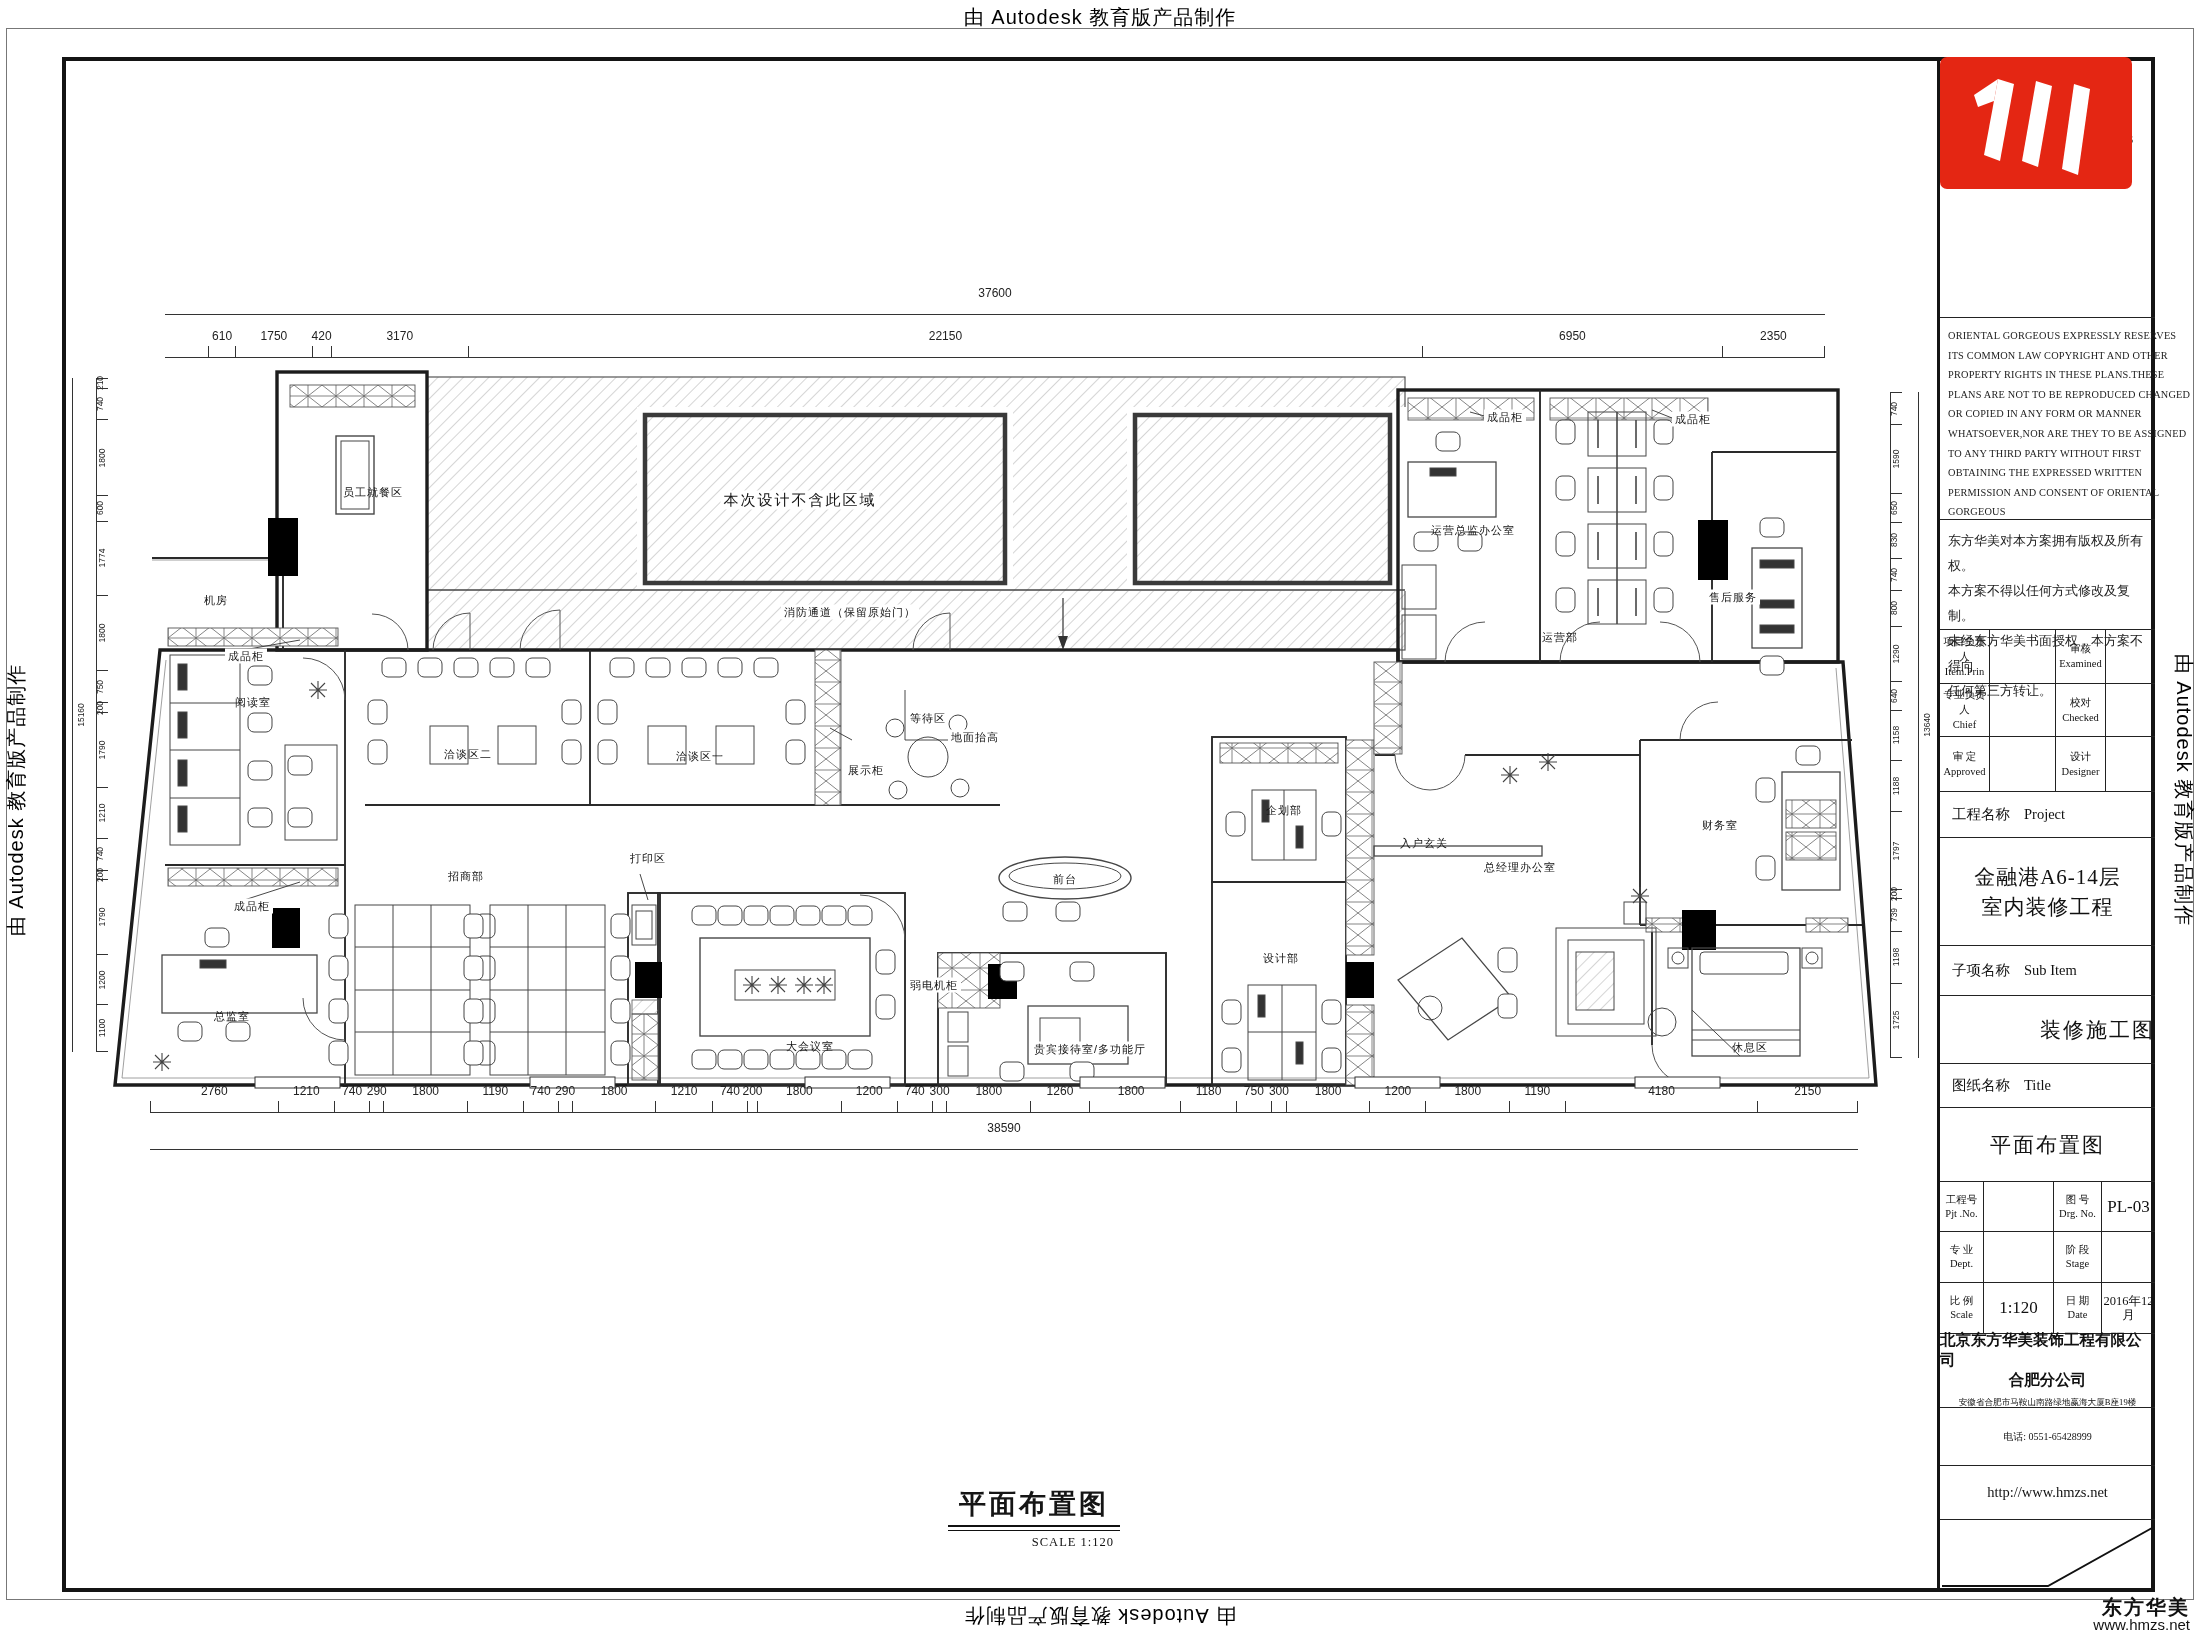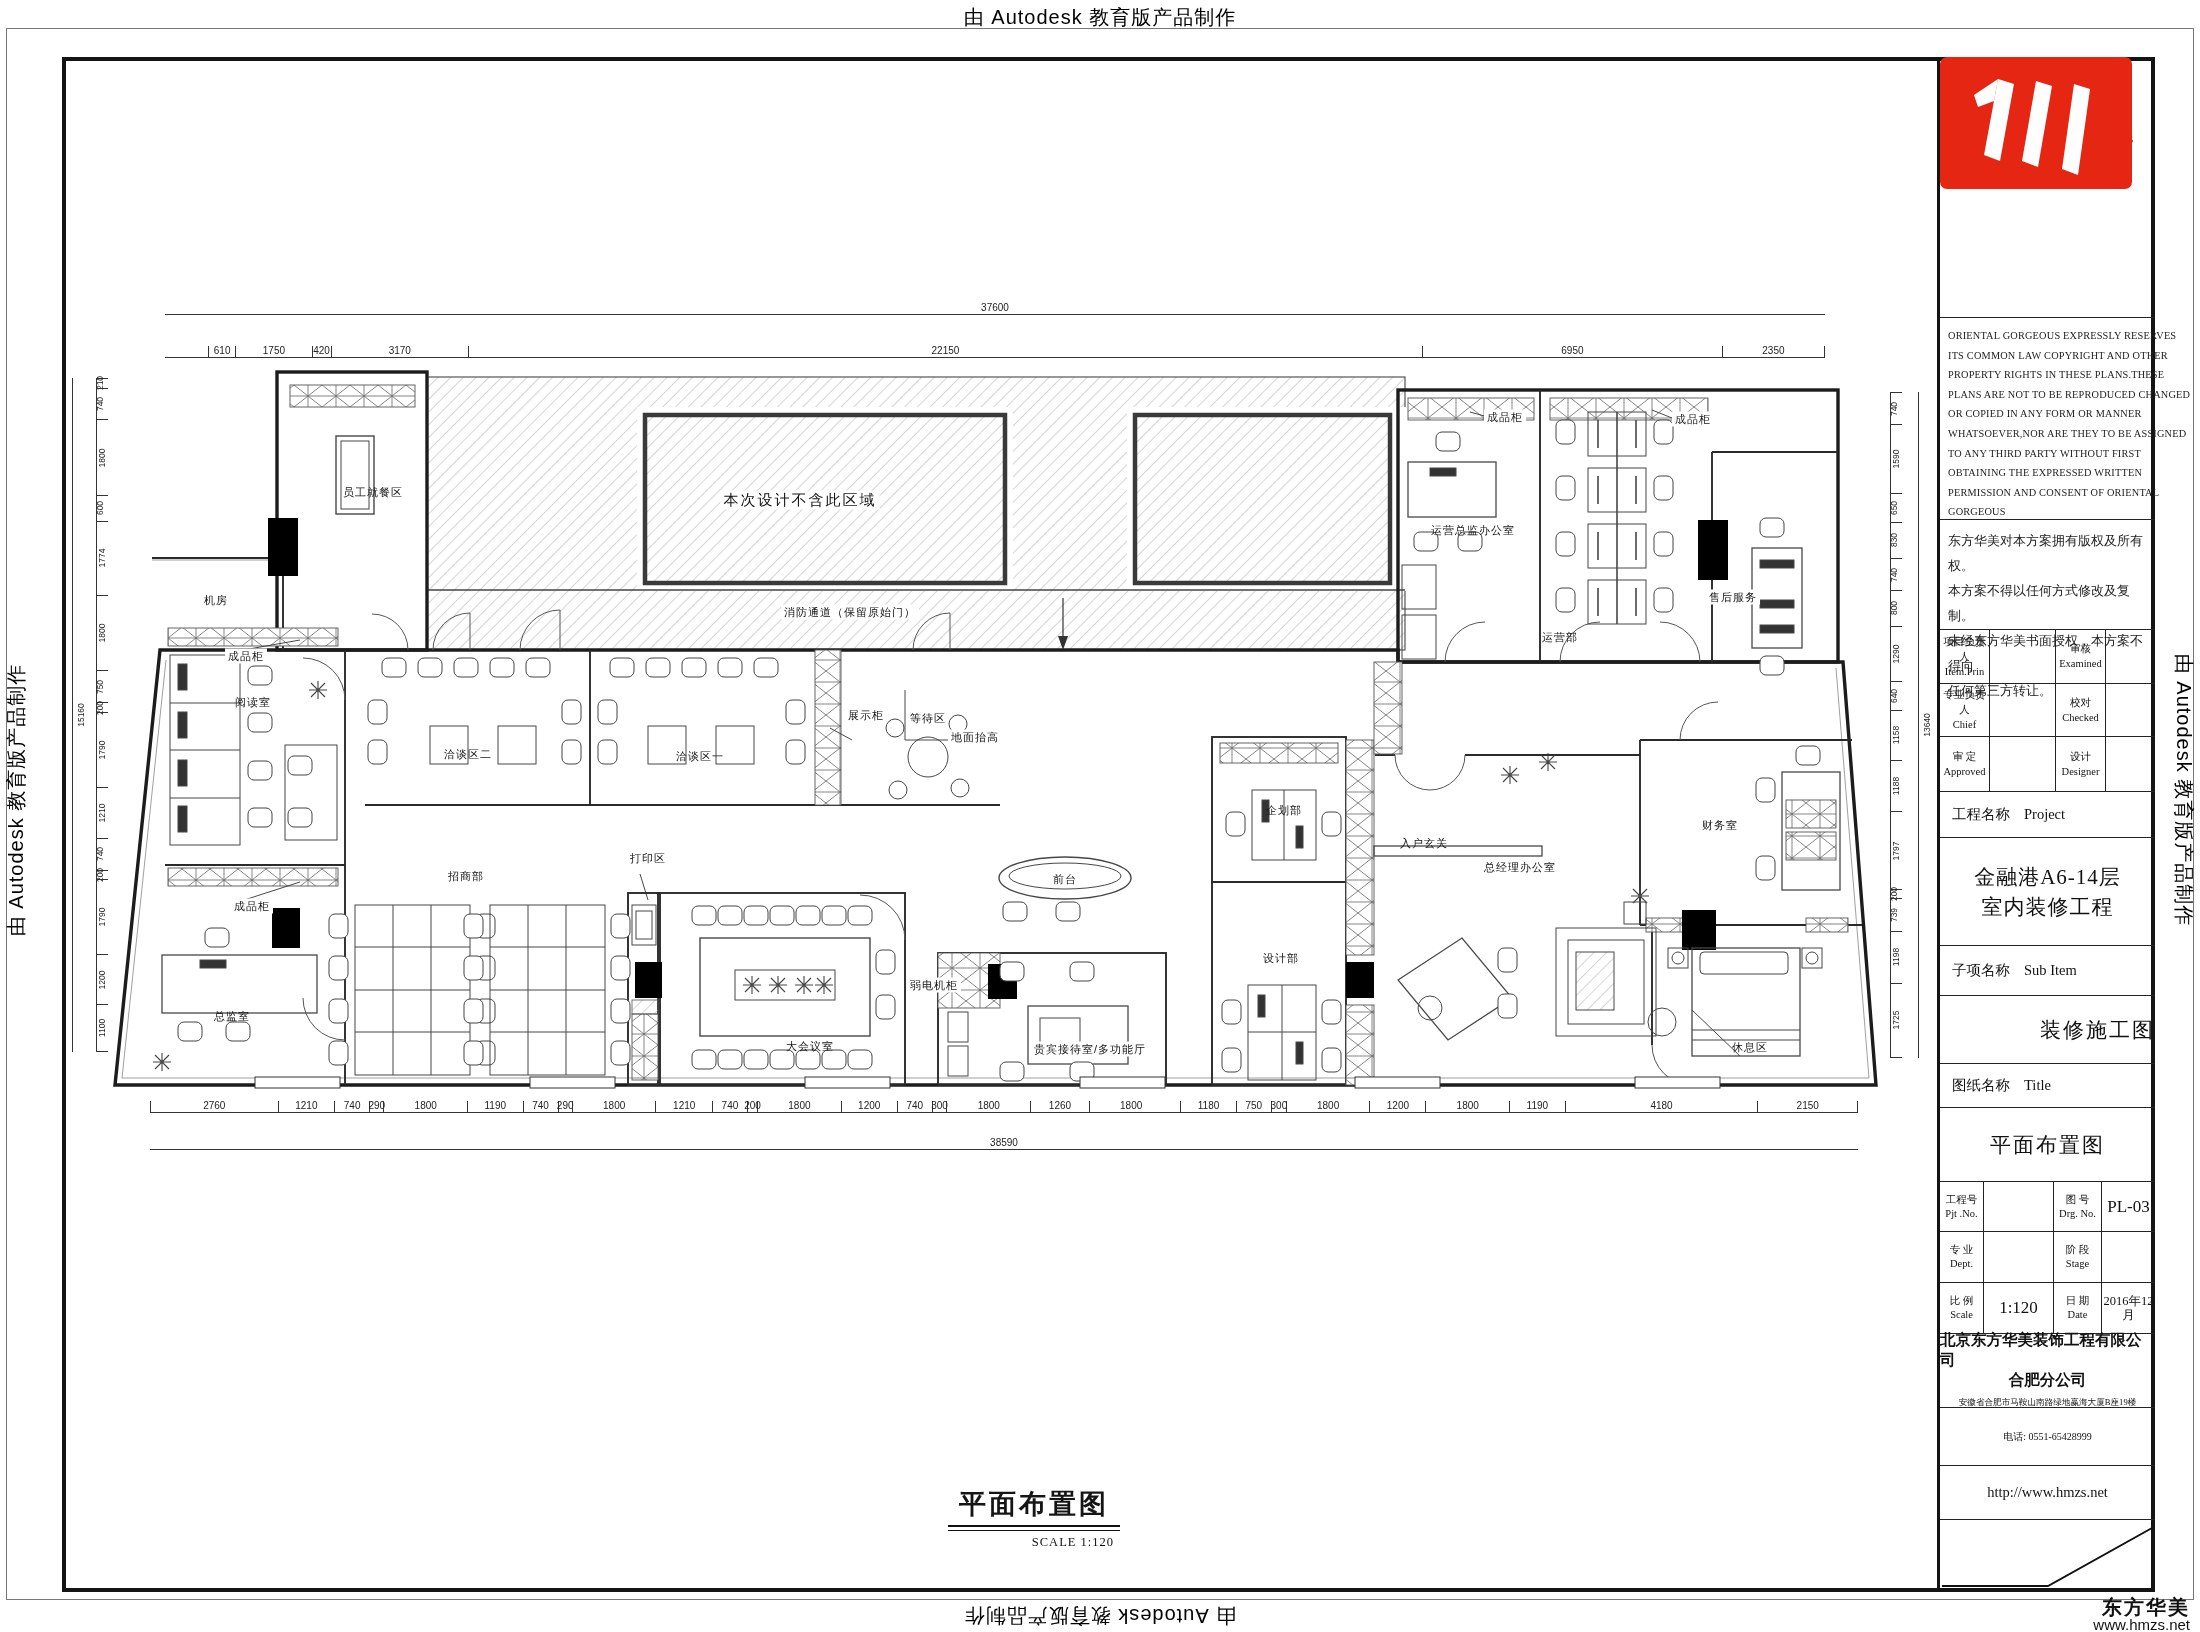--- a/index.html
+++ b/index.html
@@ -51,21 +51,21 @@
 #tb-url{height:54px;display:flex;align-items:center;justify-content:center;font-size:14.5px}
 #tb-diag{height:72px;border-bottom:none}
 
 .plan-label{position:absolute;transform:translate(-50%,-50%);font-size:11px;white-space:nowrap;color:#141414;z-index:6;letter-spacing:1px}
 .plan-label.bgwhite{background:#fff;padding:0 3px}
 .plan-label.big{font-size:15px;letter-spacing:2px}
 
 .hchain{position:absolute;display:flex;border-bottom:1px solid #333;height:12px;z-index:5}
 .hchain .seg{position:relative;border-left:1px solid #333}
 .hchain .seg:last-child{border-right:1px solid #333}
-.hchain b,.hover b{position:absolute;left:50%;transform:translateX(-50%);bottom:1px;font-weight:normal;font-size:10px;color:#222;white-space:nowrap}
+.hchain b,.hover b{position:absolute;left:50%;transform:translateX(-50%);bottom:14px;font-weight:normal;font-size:12px;color:#222;white-space:nowrap}
 .hover{position:absolute;border-bottom:1px solid #333;height:12px;z-index:5}
 .vchain{position:absolute;display:flex;flex-direction:column;border-left:1px solid #333;width:12px;z-index:5}
 .vchain .seg{position:relative;border-top:1px solid #333}
 .vchain .seg:last-child{border-bottom:1px solid #333}
 .vchain b,.vover b{position:absolute;top:50%;left:-4px;transform:translateY(-50%) rotate(-90deg);font-weight:normal;font-size:8.5px;color:#222;white-space:nowrap}
 .vover{position:absolute;border-left:1px solid #333;width:12px;z-index:5}
 
 #plan-title{left:948px;top:1486px;width:172px;text-align:center;z-index:7}
 #plan-title .t{font-size:27px;letter-spacing:3px;font-weight:bold;color:#151515;font-family:"Liberation Serif",serif}
 #plan-title .u1{height:0;border-top:2px solid #111;margin-top:3px}
@@ -416,21 +416,21 @@
     <div class="plan-label bgwhite" style="left: 850px; top: 612px;">消防通道（保留原始门）</div>
     <div class="plan-label" style="left: 373px; top: 492px;">员工就餐区</div>
     <div class="plan-label" style="left: 216px; top: 600px;">机房</div>
     <div class="plan-label bgwhite" style="left: 246px; top: 656px;">成品柜</div>
     <div class="plan-label" style="left: 253px; top: 702px;">阅读室</div>
     <div class="plan-label bgwhite" style="left: 252px; top: 906px;">成品柜</div>
     <div class="plan-label" style="left: 232px; top: 1016px;">总监室</div>
     <div class="plan-label" style="left: 466px; top: 876px;">招商部</div>
     <div class="plan-label" style="left: 468px; top: 754px;">洽谈区二</div>
     <div class="plan-label" style="left: 700px; top: 756px;">洽谈区一</div>
-    <div class="plan-label bgwhite" style="left: 866px; top: 715px;">展示柜</div>
+    <div class="plan-label bgwhite" style="left: 866px; top: 770px;">展示柜</div>
     <div class="plan-label" style="left: 928px; top: 718px;">等待区</div>
     <div class="plan-label bgwhite" style="left: 648px; top: 858px;">打印区</div>
     <div class="plan-label" style="left: 810px; top: 1046px;">大会议室</div>
     <div class="plan-label" style="left: 1065px; top: 879px;">前台</div>
     <div class="plan-label bgwhite" style="left: 975px; top: 737px;">地面抬高</div>
     <div class="plan-label bgwhite" style="left: 1090px; top: 1049px;">贵宾接待室/多功能厅</div>
     <div class="plan-label bgwhite" style="left: 934px; top: 985px;">弱电机柜</div>
     <div class="plan-label" style="left: 1284px; top: 810px;">企划部</div>
     <div class="plan-label" style="left: 1281px; top: 958px;">设计部</div>
     <div class="plan-label" style="left: 1424px; top: 843px;">入户玄关</div>

